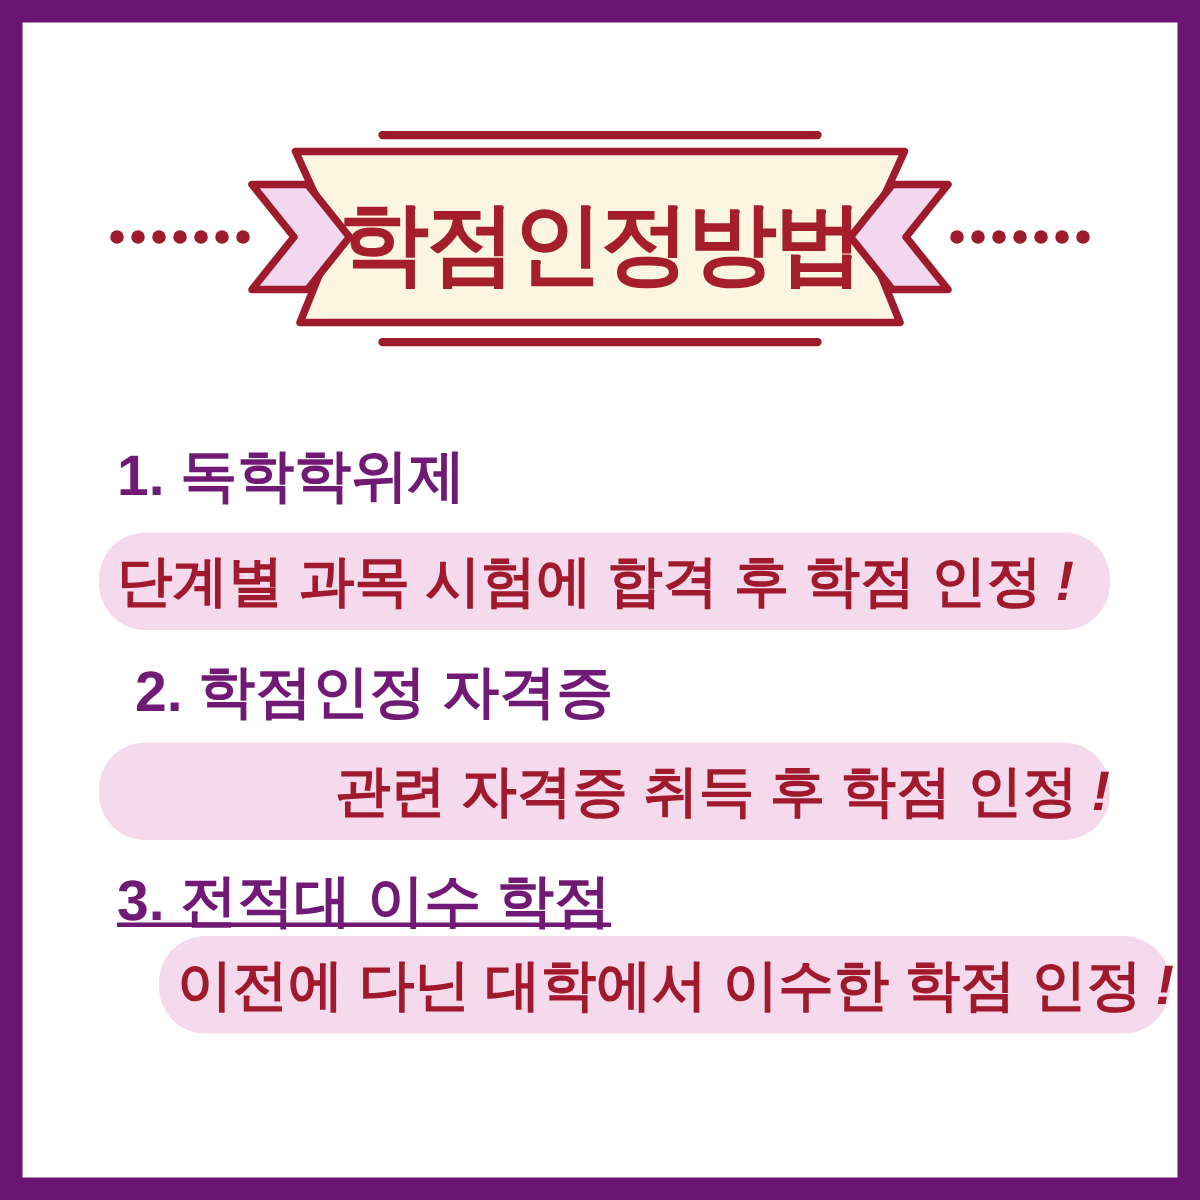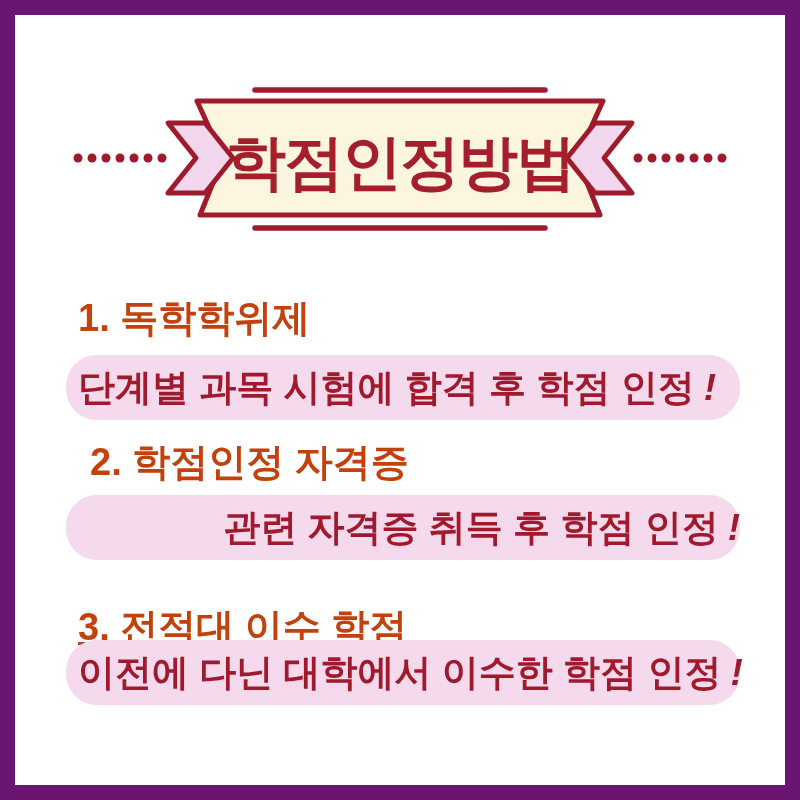--- a/index.html
+++ b/index.html
@@ -11,35 +11,35 @@
     position:absolute;inset:0;border:15px solid #6b1572;box-sizing:border-box;
     z-index:5;pointer-events:none;
   }
   .banner-svg{position:absolute;left:0;top:85px;width:800px;height:150px;z-index:2;}
   .banner-title-text{
     font-family:"Liberation Sans", sans-serif;
     font-size:60px;font-weight:900;letter-spacing:-2px;
     fill:#a51e2c;
   }
   .heading{
-    position:absolute;left:78px;color:#c2410c;
+    position:absolute;left:78px;color:#701a75;
     font-size:38px;font-weight:600;line-height:1;white-space:nowrap;
   }
   .heading.h1{top:299px;}
   .heading.h2{top:443px;margin-left:12px;}
-  .heading.h3{top:608px;text-decoration:underline;}
+  .heading.h3{top:582px;text-decoration:underline;}
   .bar{
     position:absolute;left:66px;width:674px;height:65px;
     background:#f5d9ec;color:#a0192c;
     font-size:37px;font-weight:600;line-height:65px;
     padding-left:12px;box-sizing:border-box;white-space:nowrap;border-radius:31px;
   }
   .bar.b1{top:355px;}
   .bar.b2{top:495px;text-align:right;}
-  .bar.b3{top:640px;}
+  .bar.b3{top:624px;margin-left:40px;}
   .bar em{font-style:italic;margin-left:9px;font-weight:600;}
 </style>
 </head>
 <body>
 
 <div class="frame"></div>
 
 <svg class="banner-svg" viewBox="0 0 800 150">
 
   <line x1="255" y1="5" x2="545" y2="5" stroke="#9e1b2b" stroke-width="5.5" stroke-linecap="round"></line>

